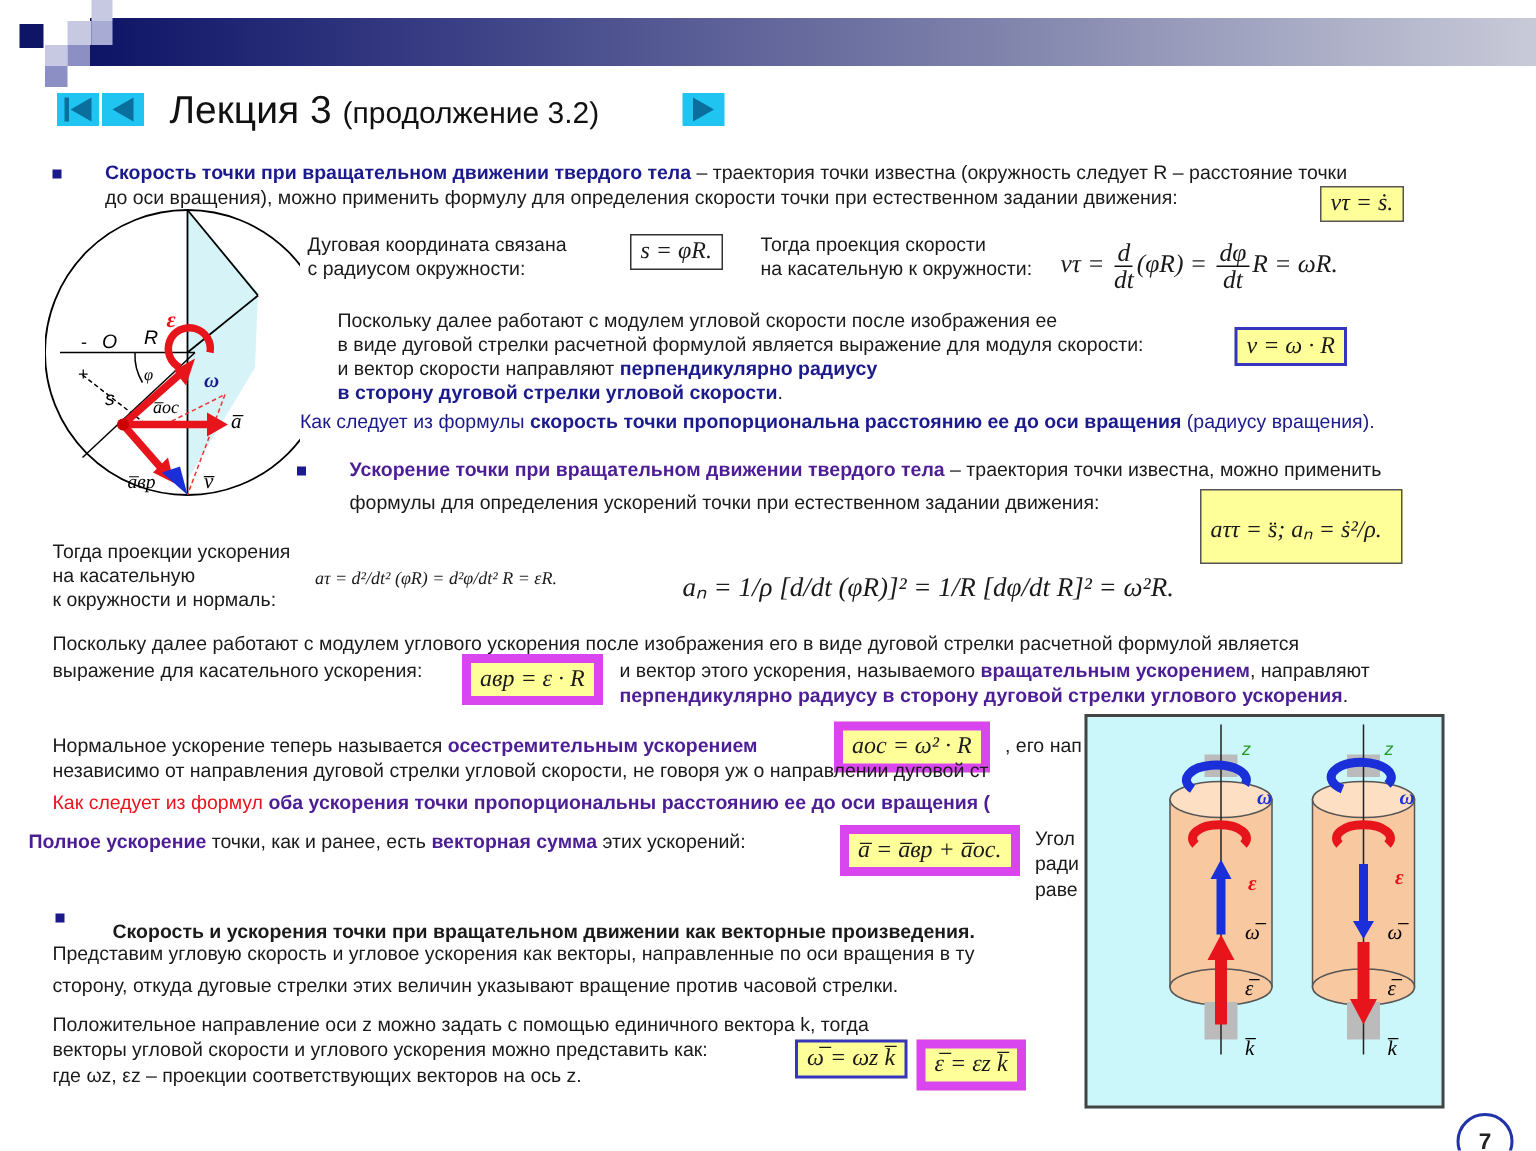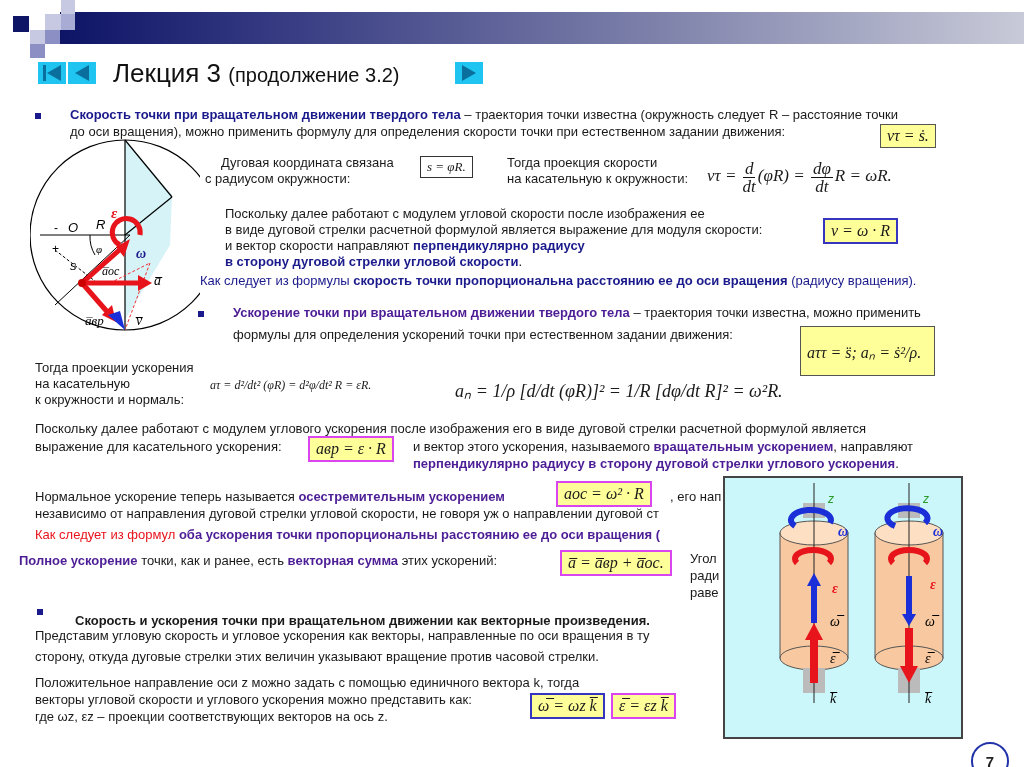--- a/index.html
+++ b/index.html
@@ -12,24 +12,24 @@
   .bar { left: 60px; top: 12px; width: 964px; height: 32px; background: linear-gradient(90deg, #0e1466 0%, #3a3f85 25%, #7a7ea8 60%, #c8cad8 100%); }
   .sq { position: absolute; }
   .nav-btn { width: 28px; height: 22px; background: #1fc4f0; display: flex; align-items: center; justify-content: center; cursor: pointer; }
   .tri-left { width: 0; height: 0; border-top: 8px solid transparent; border-bottom: 8px solid transparent; border-right: 14px solid #0a6f9c; }
   .tri-right { width: 0; height: 0; border-top: 8px solid transparent; border-bottom: 8px solid transparent; border-left: 14px solid #0a6f9c; }
   .bar-l { width: 3px; height: 16px; background: #0a6f9c; margin-right: 1px; }
   .title { left: 113px; top: 58px; font-size: 26px; color: #111; }
   .title small { font-size: 20px; }
   .bullet { width: 6px; height: 6px; background: #1a1a8c; }
   .line { white-space: nowrap; line-height: 16px; }
-  .fbox { border: 1px solid #333; background: #fff; padding: 2px 6px; font-family: "Liberation Serif", serif; font-style: italic; font-size: 13px; white-space: nowrap; }
+  .fbox { border: 1px solid #333; background: #fff; padding: 2px 6px; font-family: "Liberation Serif", serif; font-style: italic; font-size: 16px; white-space: nowrap; }
   .ybox { background: #ffff99; border: 1px solid #555; padding: 2px 6px; font-family: "Liberation Serif", serif; font-style: italic; font-size: 16px; white-space: nowrap; }
   .ybox.blue-b { border: 2px solid #3535c0; }
-  .ybox.red-b { border: 2px solid #d946ef; }
+  .ybox.red-b { border: 6px solid #d946ef; }
   .formula { font-family: "Liberation Serif", serif; font-style: italic; font-size: 17px; white-space: nowrap; }
   .panel { left: 723px; top: 476px; width: 240px; height: 263px; background: #ccf7fa; border: 2px solid #444; }
   .pagenum { left: 971px; top: 742px; width: 38px; height: 38px; border-radius: 50%; border: 2px solid #2233aa; background: #ffffff; display: flex; align-items: center; justify-content: center; font-weight: bold; font-size: 15px; color: #222; }
   .frac { display: inline-flex; flex-direction: column; align-items: center; vertical-align: middle; line-height: 1; margin: 0 2px; }
   .frac .num { border-bottom: 1px solid #111; padding: 0 2px; }
 </style>
 </head>
 <body>
 
 <div class="abs bar"></div>
@@ -58,21 +58,21 @@
   <span class="tri-right"></span>
 </div>
 
 <div class="abs bullet" style="left:35px;top:113px;"></div>
 <div class="abs line" style="left:70px;top:107px;">
   <span class="blue">Скорость точки при вращательном движении твердого тела</span><span> – траектория точки известна (окружность следует R – расстояние точки</span>
 </div>
 <div class="abs line" style="left:70px;top:124px;">до оси вращения), можно применить формулу для определения скорости точки при естественном задании движения:</div>
 <div class="abs ybox" style="left:880px;top:124px;">vτ = ṡ.</div>
 
-<div class="abs line" style="left:205px;top:155px;margin-left:16px;">Дуговая координата связана</div>
+<div class="abs line" style="left:205px;top:155px;">Дуговая координата связана</div>
 <div class="abs line" style="left:205px;top:171px;">с радиусом окружности:</div>
 <div class="abs fbox" style="left:420px;top:156px;">s = φR.</div>
 <div class="abs line" style="left:507px;top:155px;">Тогда проекция скорости</div>
 <div class="abs line" style="left:507px;top:171px;">на касательную к окружности:</div>
 <div class="abs formula" style="left:707px;top:160px;font-style:italic;">
   <span>vτ =</span>
   <span class="frac">
       <span class="num">d</span>
       <span>dt</span>
     </span><span>(φR) =</span>

